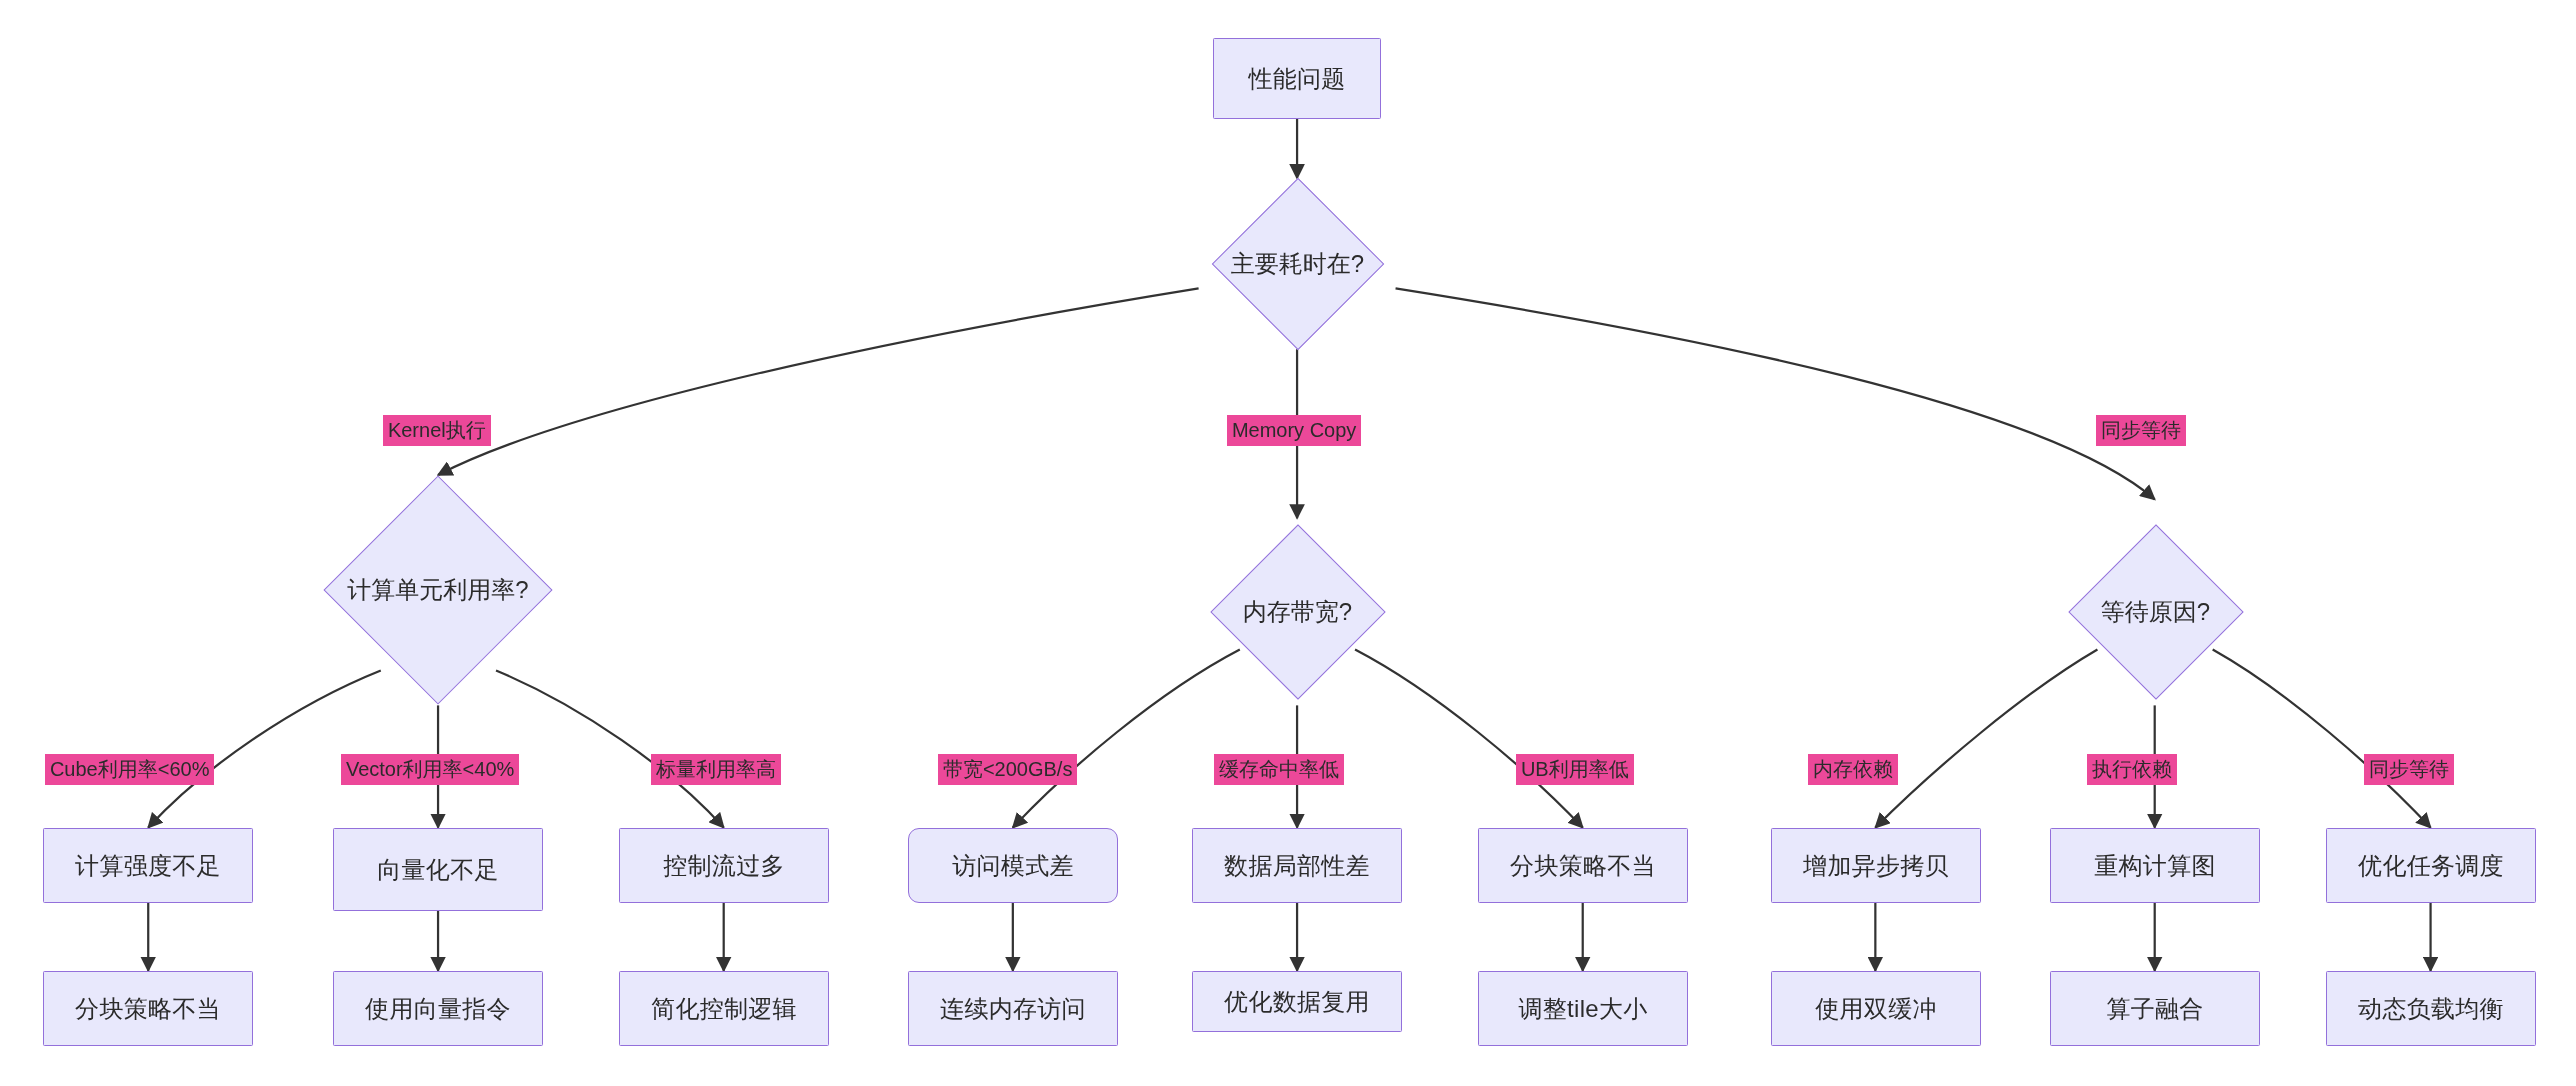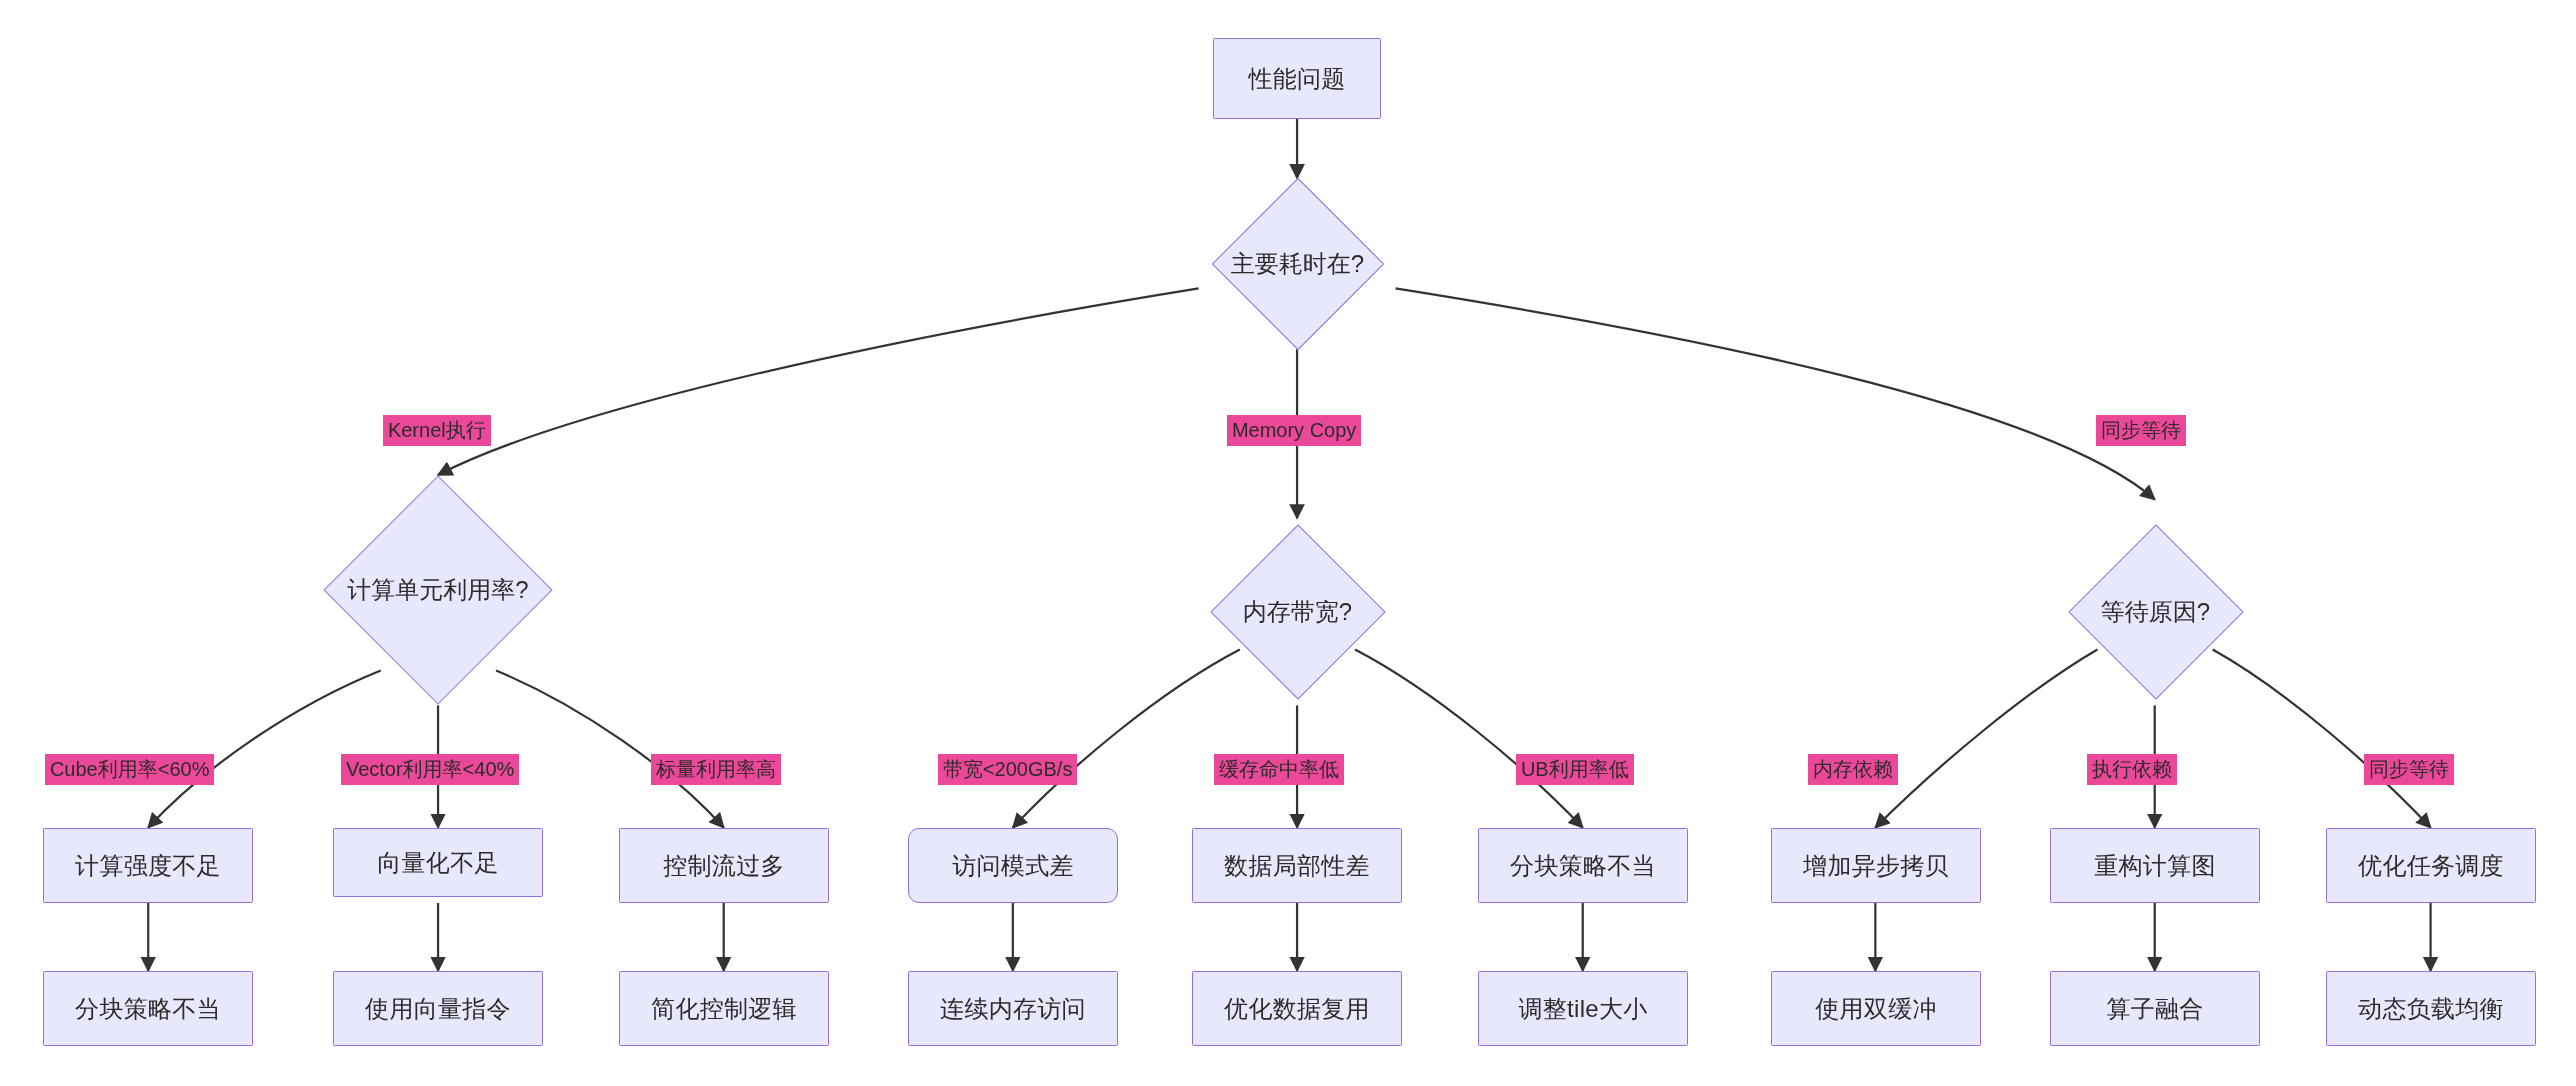--- a/index.html
+++ b/index.html
@@ -169,21 +169,21 @@
   <div class="edge-label" style="left:2087px;top:754px;">
     <span>执行依赖</span>
   </div>
   <div class="edge-label" style="left:2364px;top:754px;">
     <span>同步等待</span>
   </div>
 
   <div class="node rect" style="left:43px;top:828px;width:210px;height:75px;">
     <span>计算强度不足</span>
   </div>
-  <div class="node rect" style="left:333px;top:828px;width:210px;height:69px;">
+  <div class="node rect" style="left:333px;top:828px;width:210px;height:83px;">
     <span>向量化不足</span>
   </div>
   <div class="node rect" style="left:619px;top:828px;width:210px;height:75px;">
     <span>控制流过多</span>
   </div>
   <div class="node rect" style="left:908px;top:828px;width:210px;height:75px;border-radius:11px;">
     <span>访问模式差</span>
   </div>
   <div class="node rect" style="left:1192px;top:828px;width:210px;height:75px;">
     <span>数据局部性差</span>
@@ -206,21 +206,21 @@
   </div>
   <div class="node rect" style="left:333px;top:971px;width:210px;height:75px;">
     <span>使用向量指令</span>
   </div>
   <div class="node rect" style="left:619px;top:971px;width:210px;height:75px;">
     <span>简化控制逻辑</span>
   </div>
   <div class="node rect" style="left:908px;top:971px;width:210px;height:75px;">
     <span>连续内存访问</span>
   </div>
-  <div class="node rect" style="left:1192px;top:971px;width:210px;height:75px;">
+  <div class="node rect" style="left:1192px;top:971px;width:210px;height:61px;">
     <span>优化数据复用</span>
   </div>
   <div class="node rect" style="left:1478px;top:971px;width:210px;height:75px;">
     <span>调整tile大小</span>
   </div>
   <div class="node rect" style="left:1771px;top:971px;width:210px;height:75px;">
     <span>使用双缓冲</span>
   </div>
   <div class="node rect" style="left:2050px;top:971px;width:210px;height:75px;">
     <span>算子融合</span>

